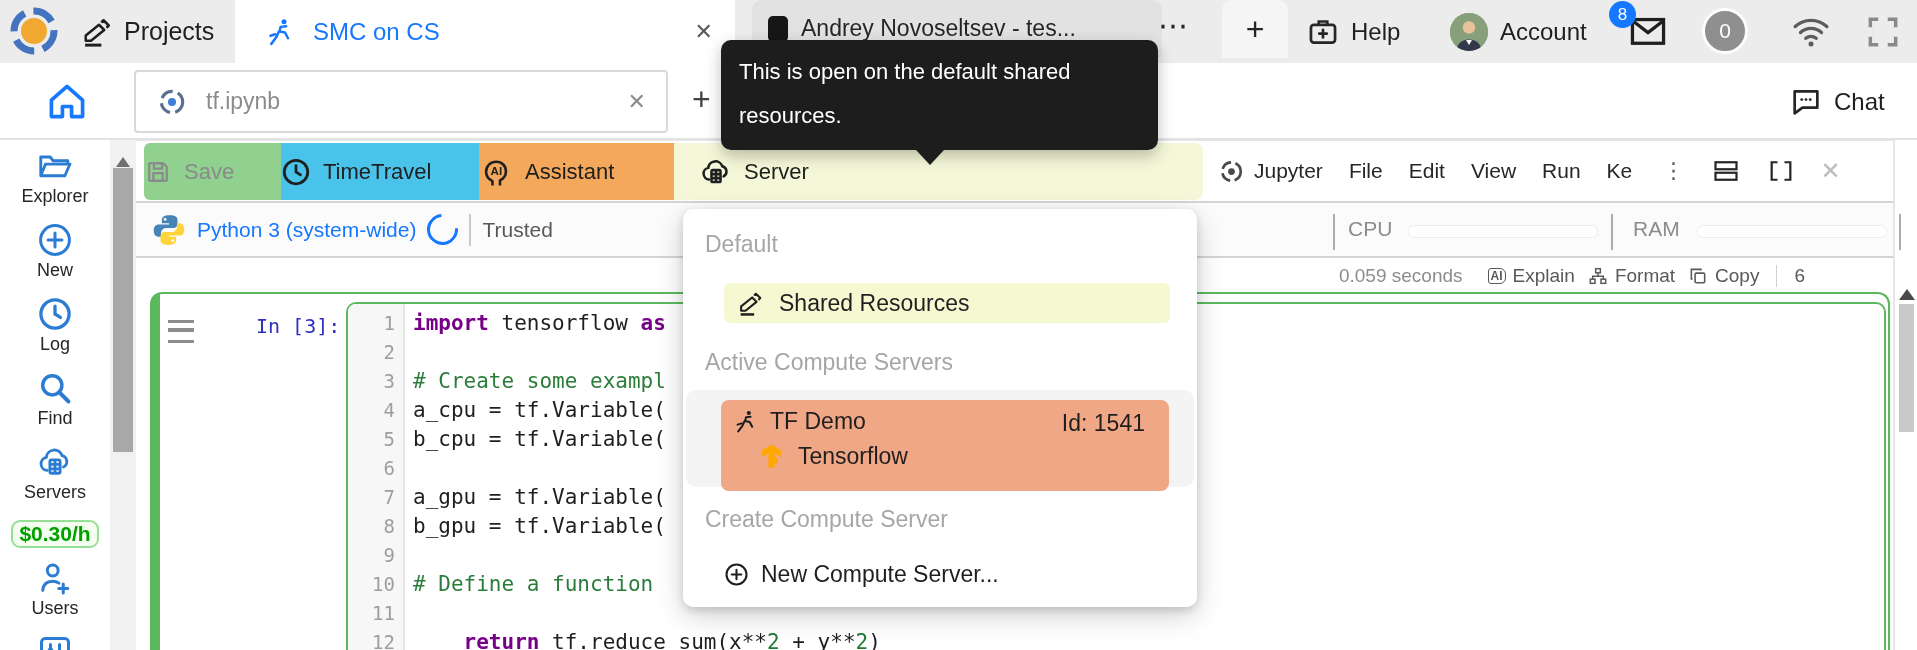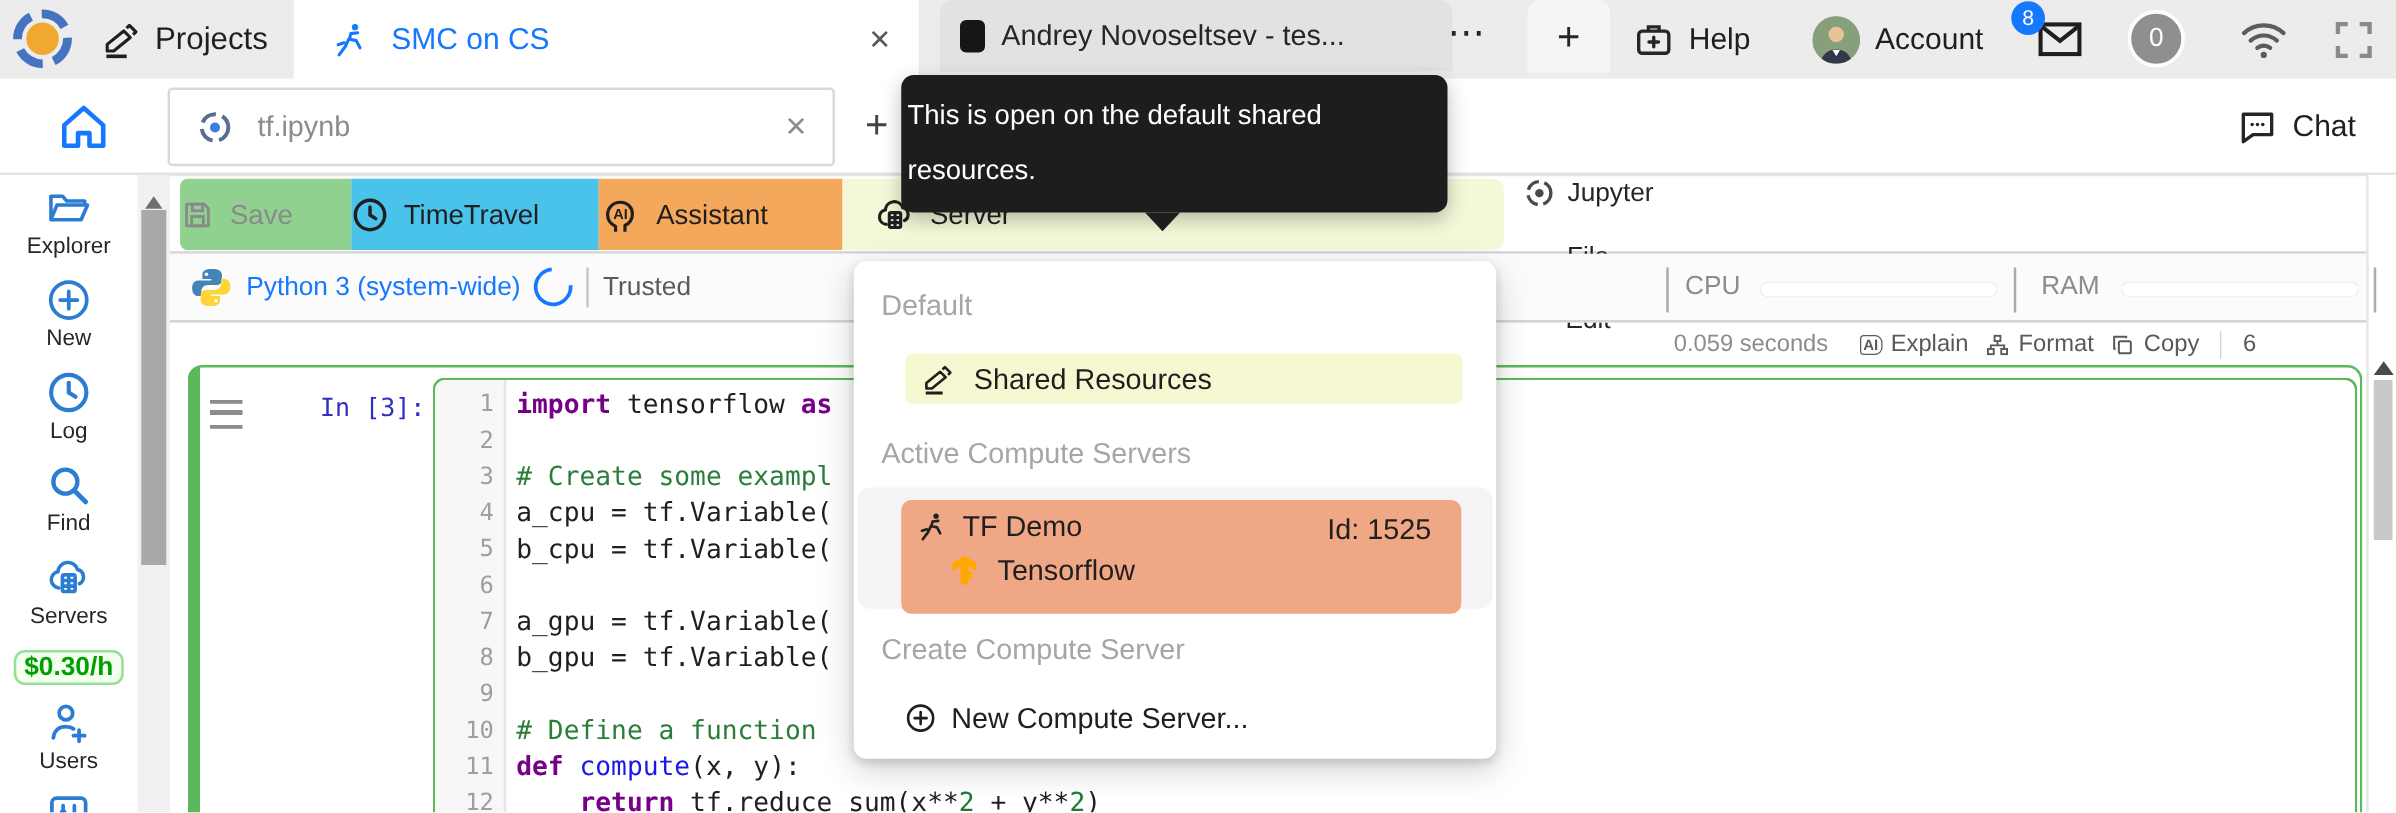--- a/index.html
+++ b/index.html
@@ -21,21 +21,21 @@
   .help-btn{position:absolute;left:1306px;top:0;height:63px;display:flex;align-items:center;gap:11px;font-size:24px;}
   .account-btn{position:absolute;left:1450px;top:0;height:63px;display:flex;align-items:center;gap:12px;font-size:24px;}
   .avatar{width:38px;height:38px;border-radius:50%;overflow:hidden;background:#87a07b;flex:none;}
   .mail-btn{position:absolute;left:1628px;top:13px;}
   .badge-8{position:absolute;left:1609px;top:1px;width:27px;height:27px;border-radius:50%;background:#1677ff;color:#fff;font-size:17px;display:flex;align-items:center;justify-content:center;z-index:3;}
   .badge-0{position:absolute;left:1702px;top:8px;width:40px;height:40px;border-radius:50%;background:#8f8f8f;border:3px solid #fdfdfd;color:#fff;font-size:21px;display:flex;align-items:center;justify-content:center;}
   .wifi-btn{position:absolute;left:1790px;top:11px;}
   .expand-btn{position:absolute;left:1864px;top:13px;}
 
   
-  .tooltip{position:absolute;left:721px;top:40px;width:437px;box-sizing:border-box;background:#1d1d1d;color:#fff;font-size:22px;line-height:44px;padding:10px 5px 12px;border-radius:10px;z-index:60;box-shadow:0 6px 16px rgba(0,0,0,.25);margin-top:20px;}
+  .tooltip{position:absolute;left:721px;top:40px;width:437px;box-sizing:border-box;background:#1d1d1d;color:#fff;font-size:22px;line-height:44px;padding:10px 18px 12px;border-radius:10px;z-index:60;box-shadow:0 6px 16px rgba(0,0,0,.25);}
   .tooltip-arrow{position:absolute;left:195px;top:100%;width:0;height:0;border:14px solid transparent;border-top:15px solid #1d1d1d;}
 
   
   .filebar{position:absolute;left:0;top:63px;width:1917px;height:77px;background:#fff;border-bottom:2px solid #e3e3e3;box-sizing:border-box;}
   .home-btn{position:absolute;left:44px;top:16px;}
   .file-tab{position:absolute;left:134px;top:7px;width:534px;height:63px;border:2px solid #d9d9d9;border-radius:4px;box-sizing:border-box;background:#fff;display:flex;align-items:center;gap:18px;padding:0 20px;font-size:23px;color:#8c8c8c;}
   .file-tab .close-x{margin-left:auto;color:#8c8c8c;font-size:22px;}
   .new-file-btn{position:absolute;left:692px;top:18px;font-size:32px;font-weight:300;color:#434343;}
   .chat-btn{position:absolute;left:1788px;top:0;height:77px;display:flex;align-items:center;gap:10px;font-size:24px;color:#1f1f1f;}
 
@@ -48,21 +48,21 @@
   .ls-arrow{position:absolute;left:6px;top:10px;width:0;height:0;border:7px solid transparent;border-bottom:10px solid #707070;}
   .ls-thumb{position:absolute;left:3px;top:28px;width:20px;height:284px;background:#a8a8a8;}
 
   
   .toolbar-row{position:absolute;left:136px;top:140px;width:1757px;height:63px;background:#fff;border-top:1px solid #e6e6e6;border-bottom:2px solid #d4d4d4;box-sizing:border-box;}
   .tbtn{position:absolute;top:2px;height:57px;display:flex;align-items:center;justify-content:flex-start;gap:12px;font-size:22px;color:#1f1f1f;cursor:pointer;box-sizing:border-box;}
   .tbtn-save{left:8px;width:137px;background:#90d190;color:#8a8a8a;border-radius:6px 0 0 6px;}
   .tbtn-tt{left:145px;width:198px;background:#49c3ea;}
   .tbtn-ai{left:343px;width:195px;background:#f3a85b;}
   .tbtn-server{left:538px;width:529px;background:#f5f8d8;border-radius:0 8px 8px 0;justify-content:flex-start;padding-left:26px;}
-  .menus{position:absolute;left:1082px;top:0;height:60px;display:flex;align-items:center;gap:26px;font-size:21px;color:#262626;flex-direction:column;}
+  .menus{position:absolute;left:1082px;top:0;height:60px;display:flex;align-items:center;gap:26px;font-size:21px;color:#262626;}
   .menu-item{cursor:pointer;white-space:nowrap;}
   .menu-jupyter{display:flex;align-items:center;gap:9px;}
   .menu-trunc{width:30px;overflow:hidden;}
   .kebab{color:#595959;font-size:22px;}
   .close-pane{color:#bdbdbd;font-size:24px;}
 
   
   .kernel-row{position:absolute;left:136px;top:203px;width:1757px;height:55px;background:#fbfbfb;border-bottom:2px solid #d4d4d4;box-sizing:border-box;}
   .kleft{position:absolute;left:16px;top:0;height:53px;display:flex;align-items:center;gap:11px;font-size:21px;}
   .kname{color:#1677ff;cursor:pointer;}
@@ -493,21 +493,20 @@
           <div class="line">
             <span class="ln">9</span>
             <span class="lc"></span>
           </div>
           <div class="line">
             <span class="ln">10</span>
             <span class="lc"><span class="tk-cm"># Define a function</span></span>
           </div>
           <div class="line">
             <span class="ln">11</span>
-            <span class="lc"><span class="tk-kw">def</span><span class="tk-pl"> </span><span class="tk-fn">compute</span><span class="tk-pl">(x, y):</span></span>
           </div>
           <div class="line">
             <span class="ln">12</span>
             <span class="lc"><span class="tk-pl">    </span><span class="tk-kw">return</span><span class="tk-pl"> tf.reduce_sum(x**</span><span class="tk-num">2</span><span class="tk-pl"> + y**</span><span class="tk-num">2</span><span class="tk-pl">)</span></span>
           </div>
         </div>
     </div>
   </div>
 
   <div class="dropdown">
@@ -524,21 +523,21 @@
     <div class="dd-wrap"></div>
     <div class="dd-server">
       <span class="dd-srow1">
         <span class="ic">
             <svg width="25" height="25" viewBox="0 0 24 24" style="color:#1f1f1f">
               <use href="#i-runner"></use>
             </svg>
           </span>
         <span>TF Demo</span>
       </span>
-      <span class="dd-sid">Id: 1525</span>
+      <span class="dd-sid">Id: 1541</span>
       <span class="dd-srow2">
         <span class="ic">
           <svg width="25" height="25" viewBox="0 0 24 24">
             <path fill="#ffa800" d="M12 .6l9 5.2v6.6l-6-3.4v2.9l3 1.7v5.8l-3-1.7v4L12 23.4l-3-1.7V9l-6 3.4V5.8z"></path>
           </svg>
         </span>
         <span>Tensorflow</span>
       </span>
     </div>
     <div class="dd-heading dd-h3">Create Compute Server</div>

